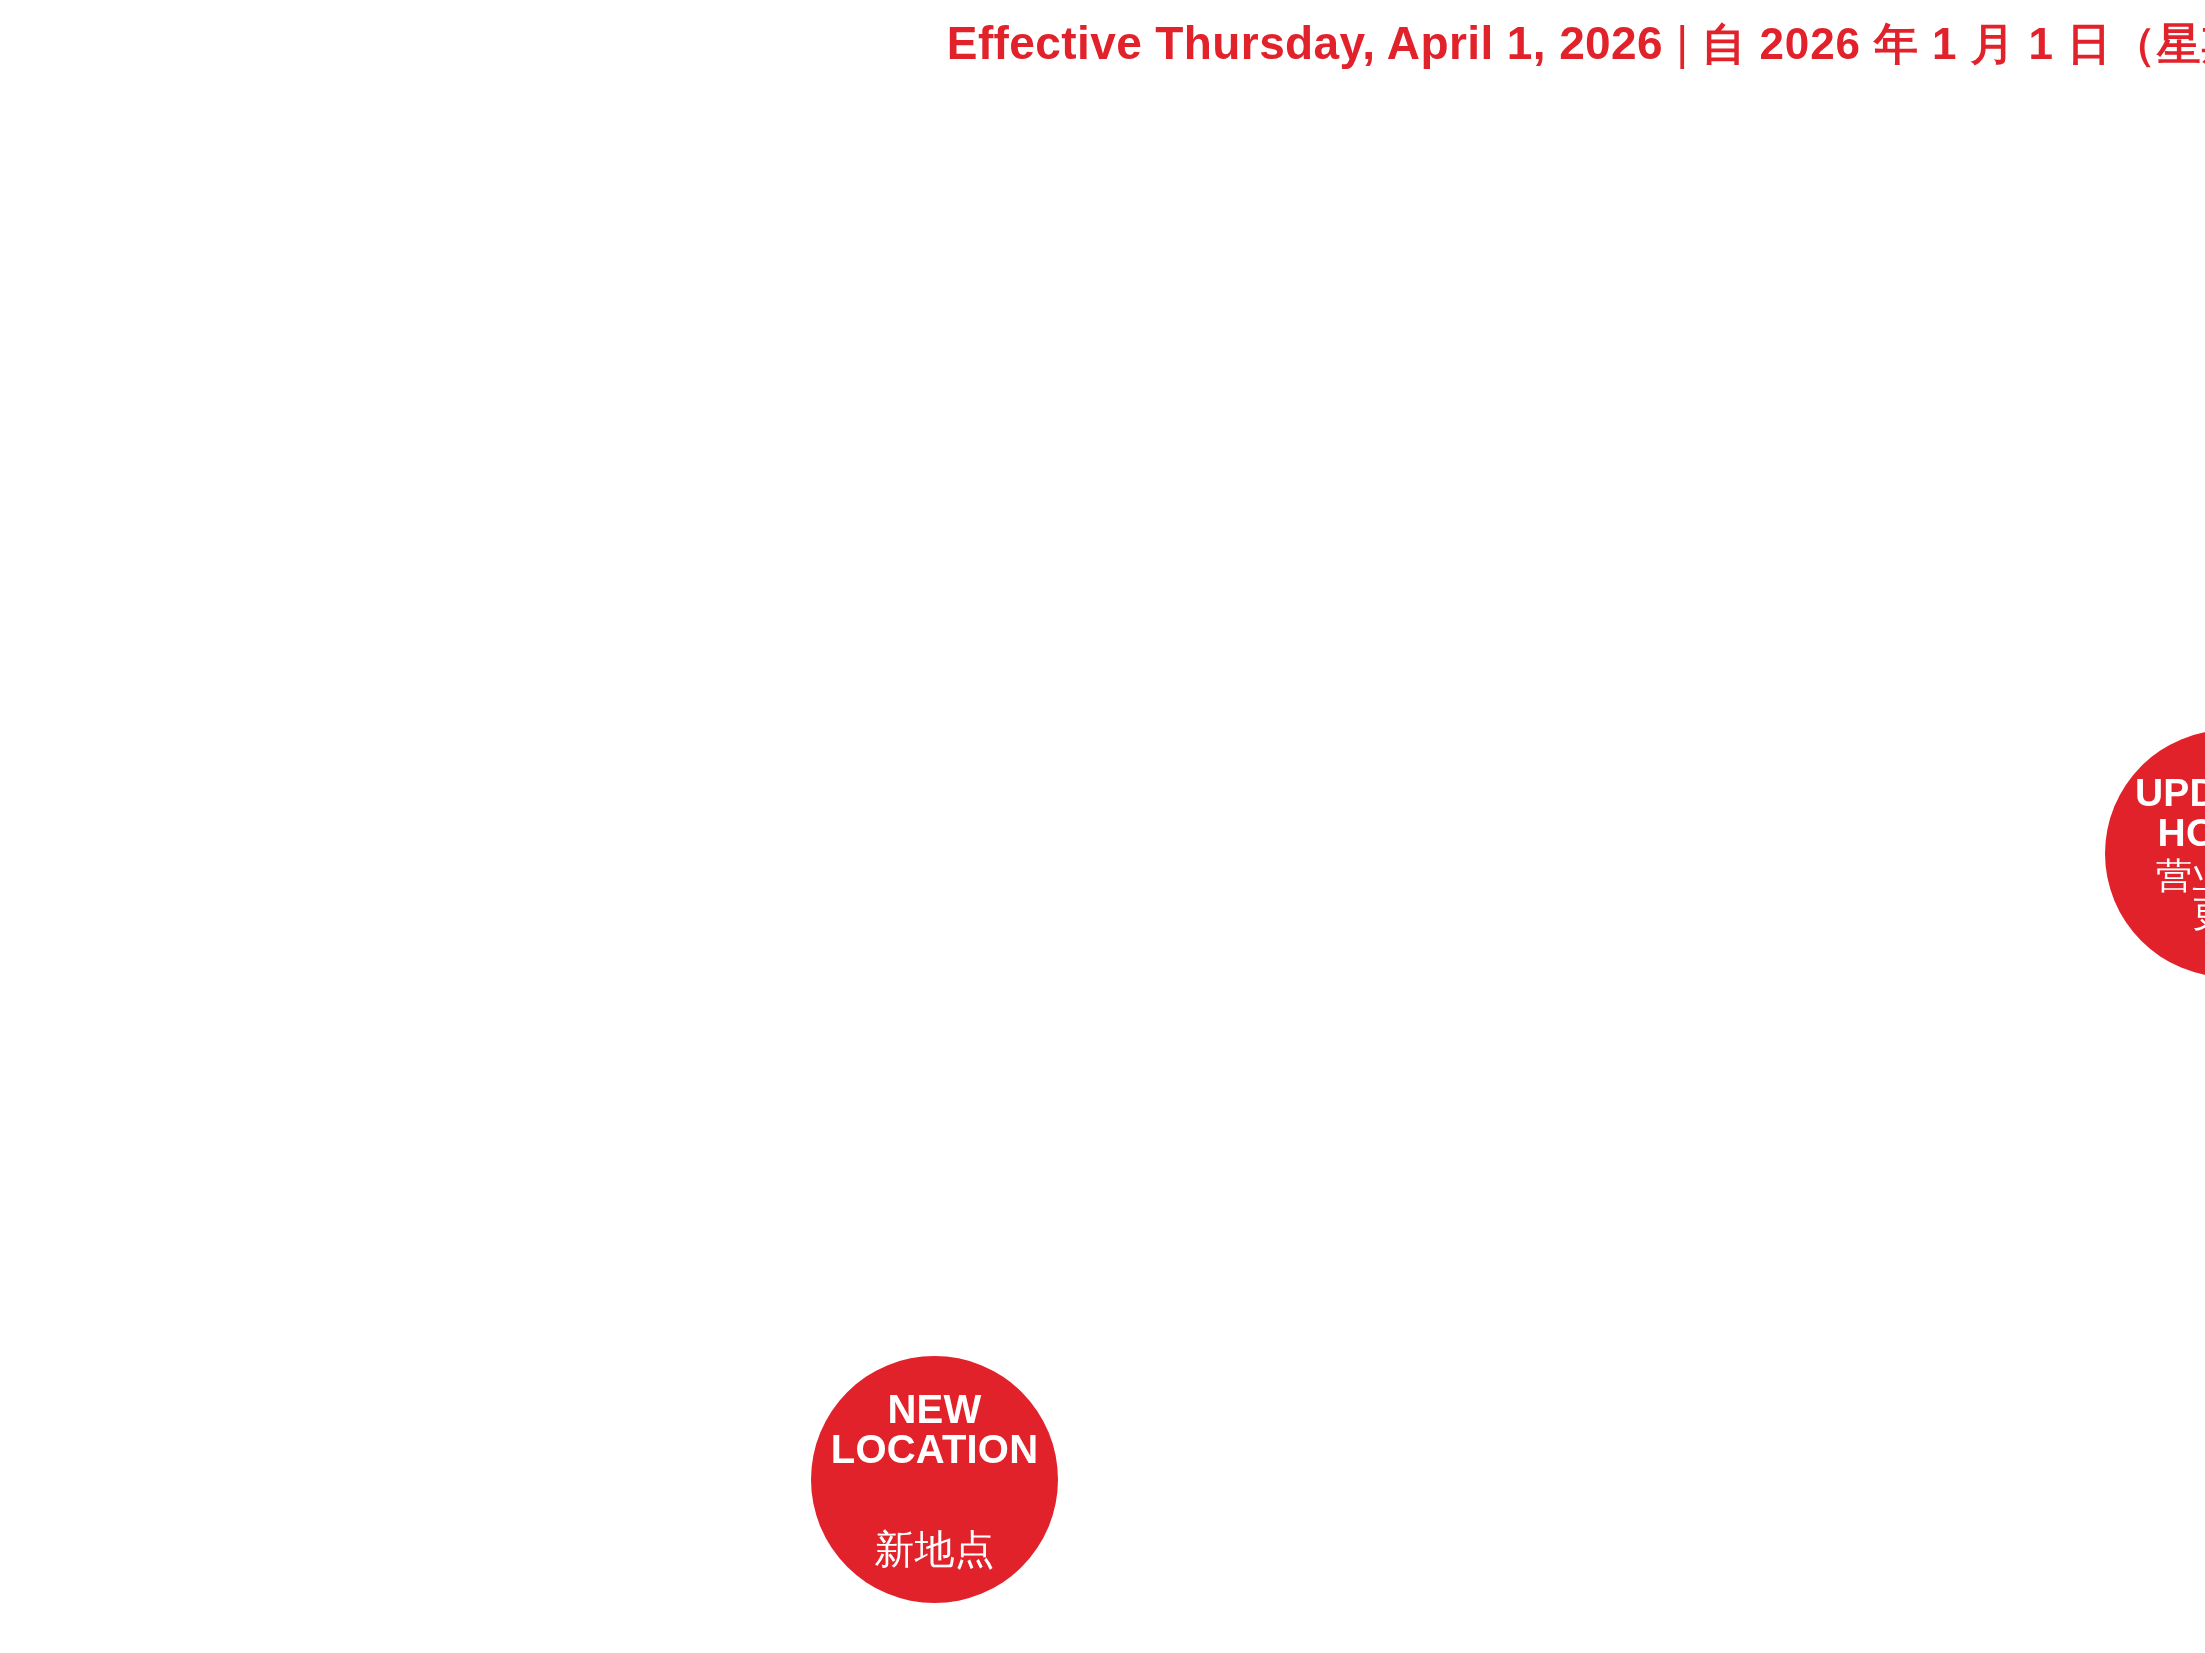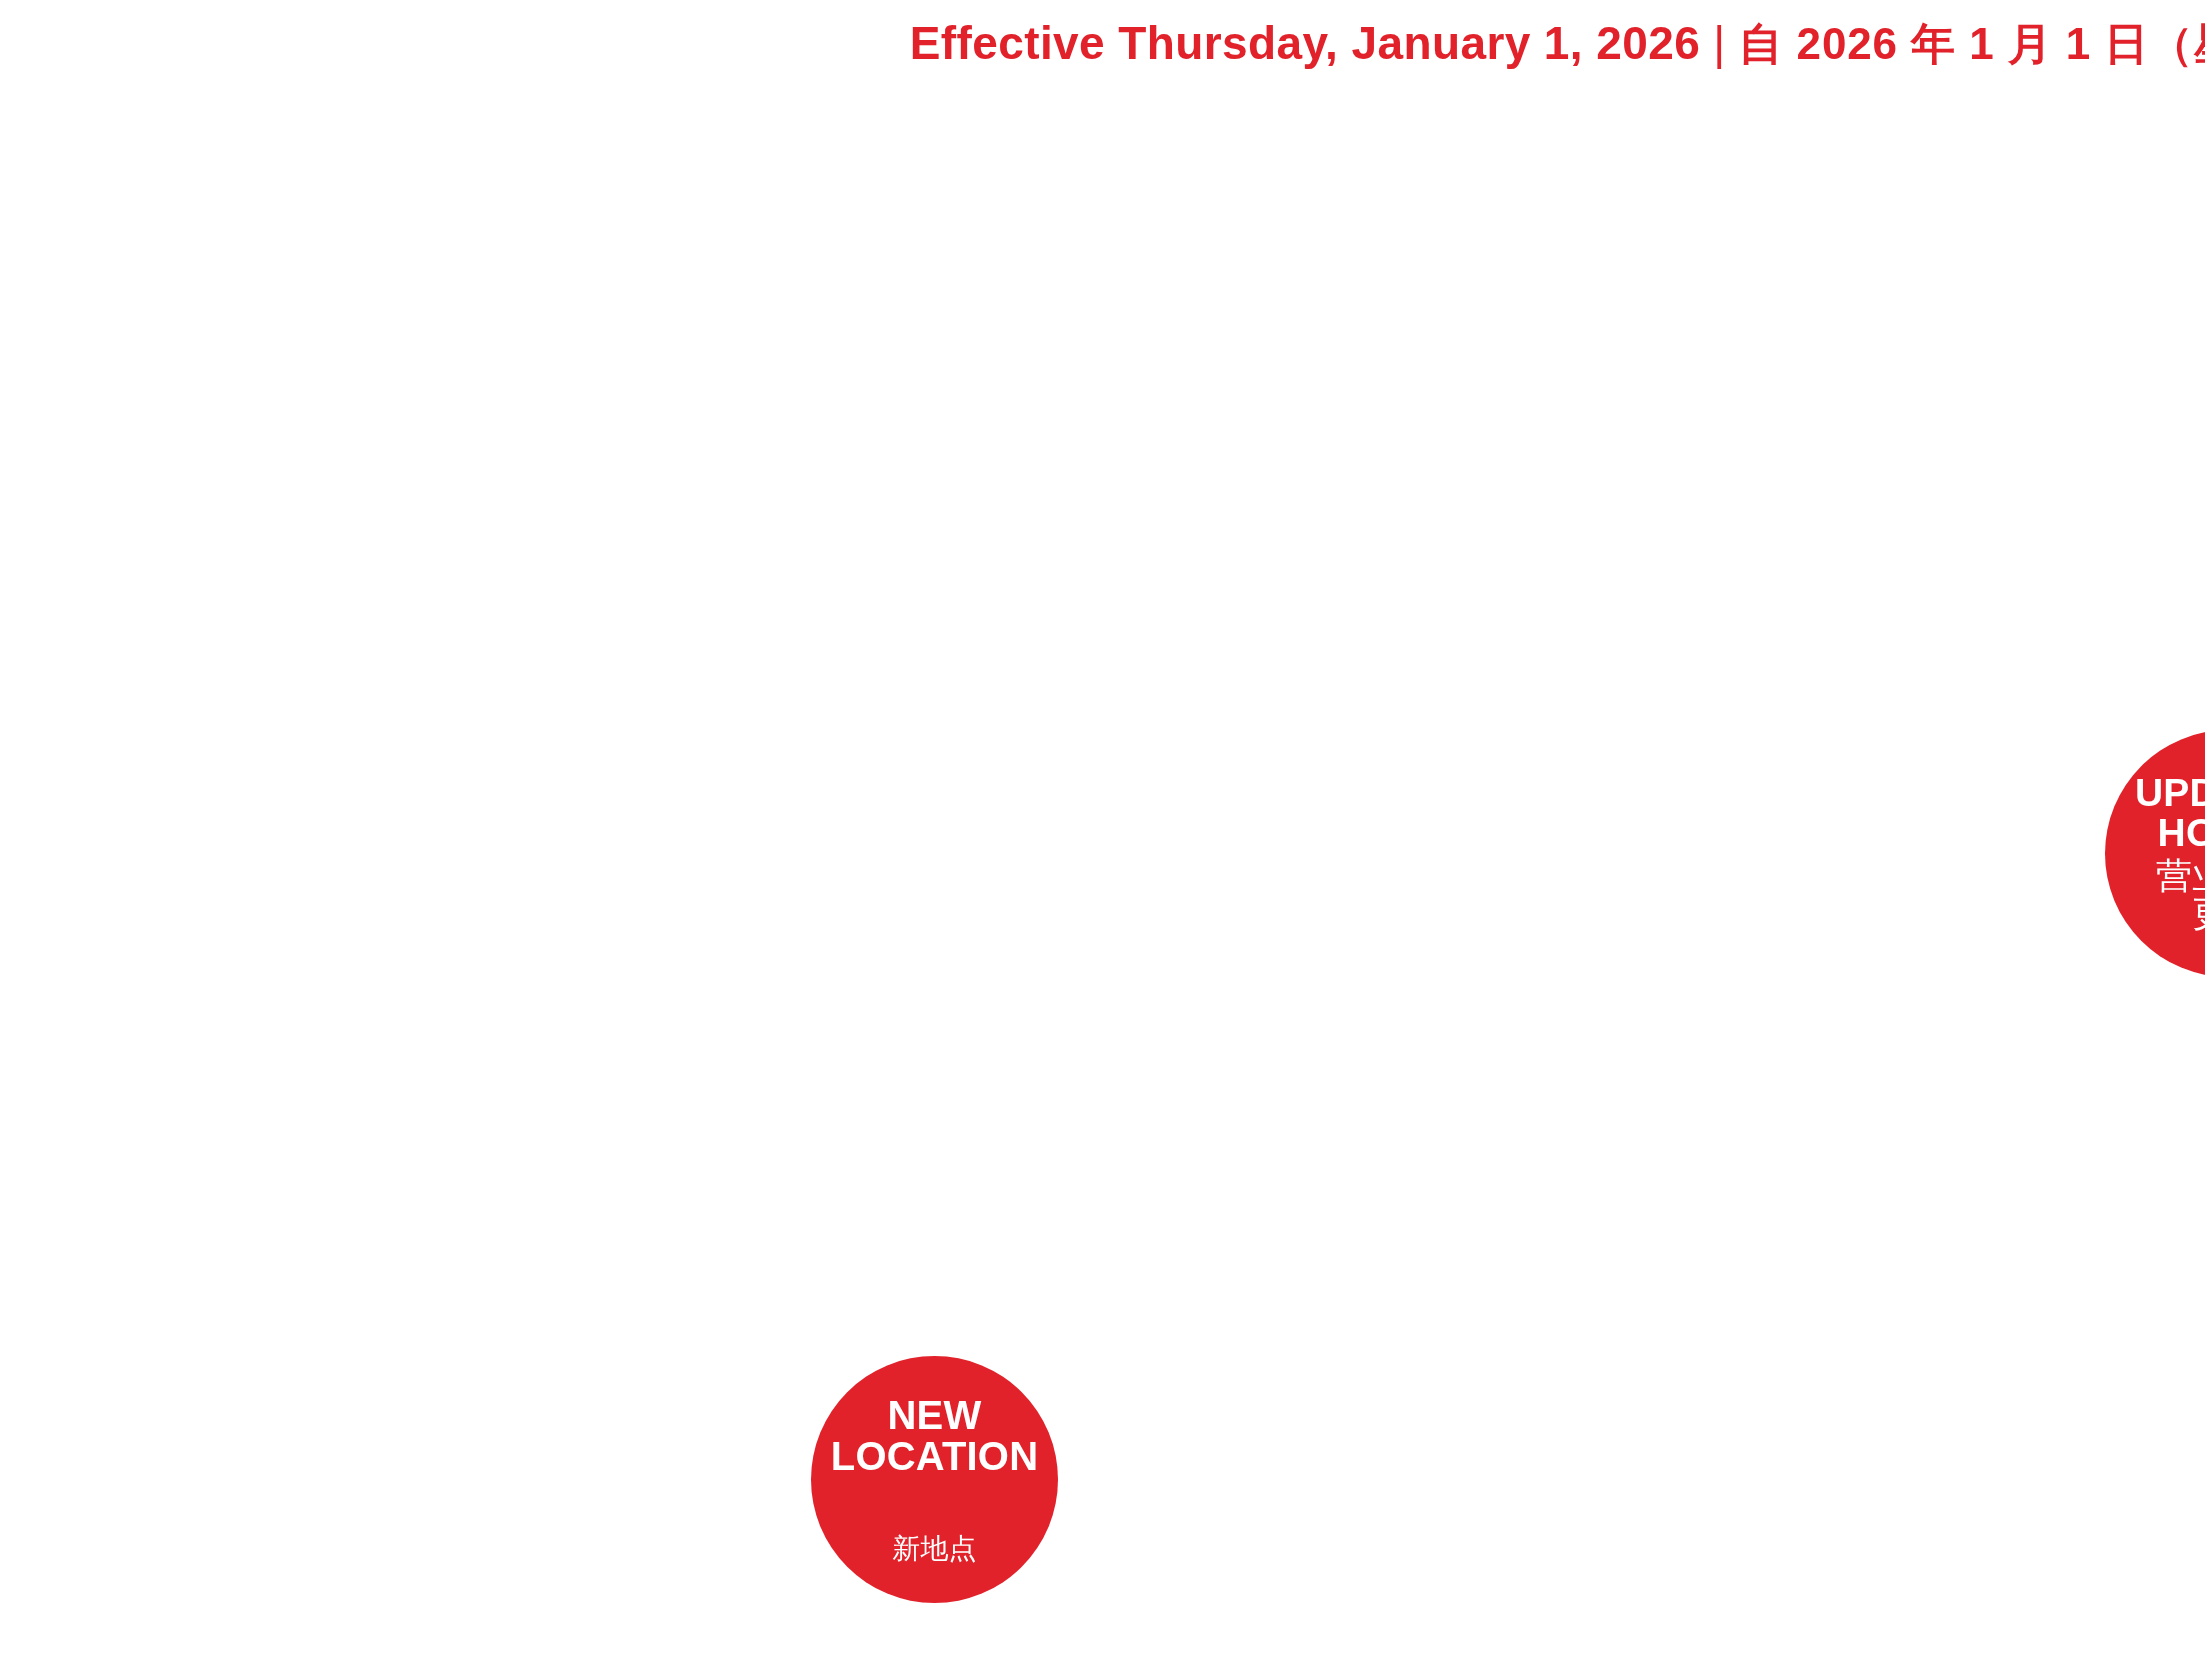--- a/index.html
+++ b/index.html
@@ -93,29 +93,29 @@
   #badge-updated-hours .badge-zh { font-size: 36px; margin-top: 4.4px; }
 
   #badge-new-location {
     left: 811px;
     top: 1356px;
     width: 247px;
     height: 247px;
     gap: 46px;
   }
   #badge-new-location .badge-en { font-size: 40px; }
-  #badge-new-location .badge-zh { font-size: 28px; margin-top: 12px; }
+  #badge-new-location .badge-zh { font-size: 40px; margin-top: 12px; }
 </style>
 </head>
 <body>
 
 <div id="canvas">
 
   <div class="effective-banner">
-    <span class="en">Effective Thursday, January 1, 2026</span><span class="sep">|</span><span class="zh">自 2026 年 1 月 1 日（星期四）起生效</span>
+    <span class="en">Effective Thursday, April 1, 2026</span><span class="sep">|</span><span class="zh">自 2026 年 1 月 1 日（星期四）起生效</span>
   </div>
 
   <div class="badge" id="badge-updated-hours">
     <span class="badge-en">UPDATED
 HOURS</span>
     <span class="badge-zh">营业时间
 更新</span>
   </div>
 
   <div class="badge" id="badge-new-location">

